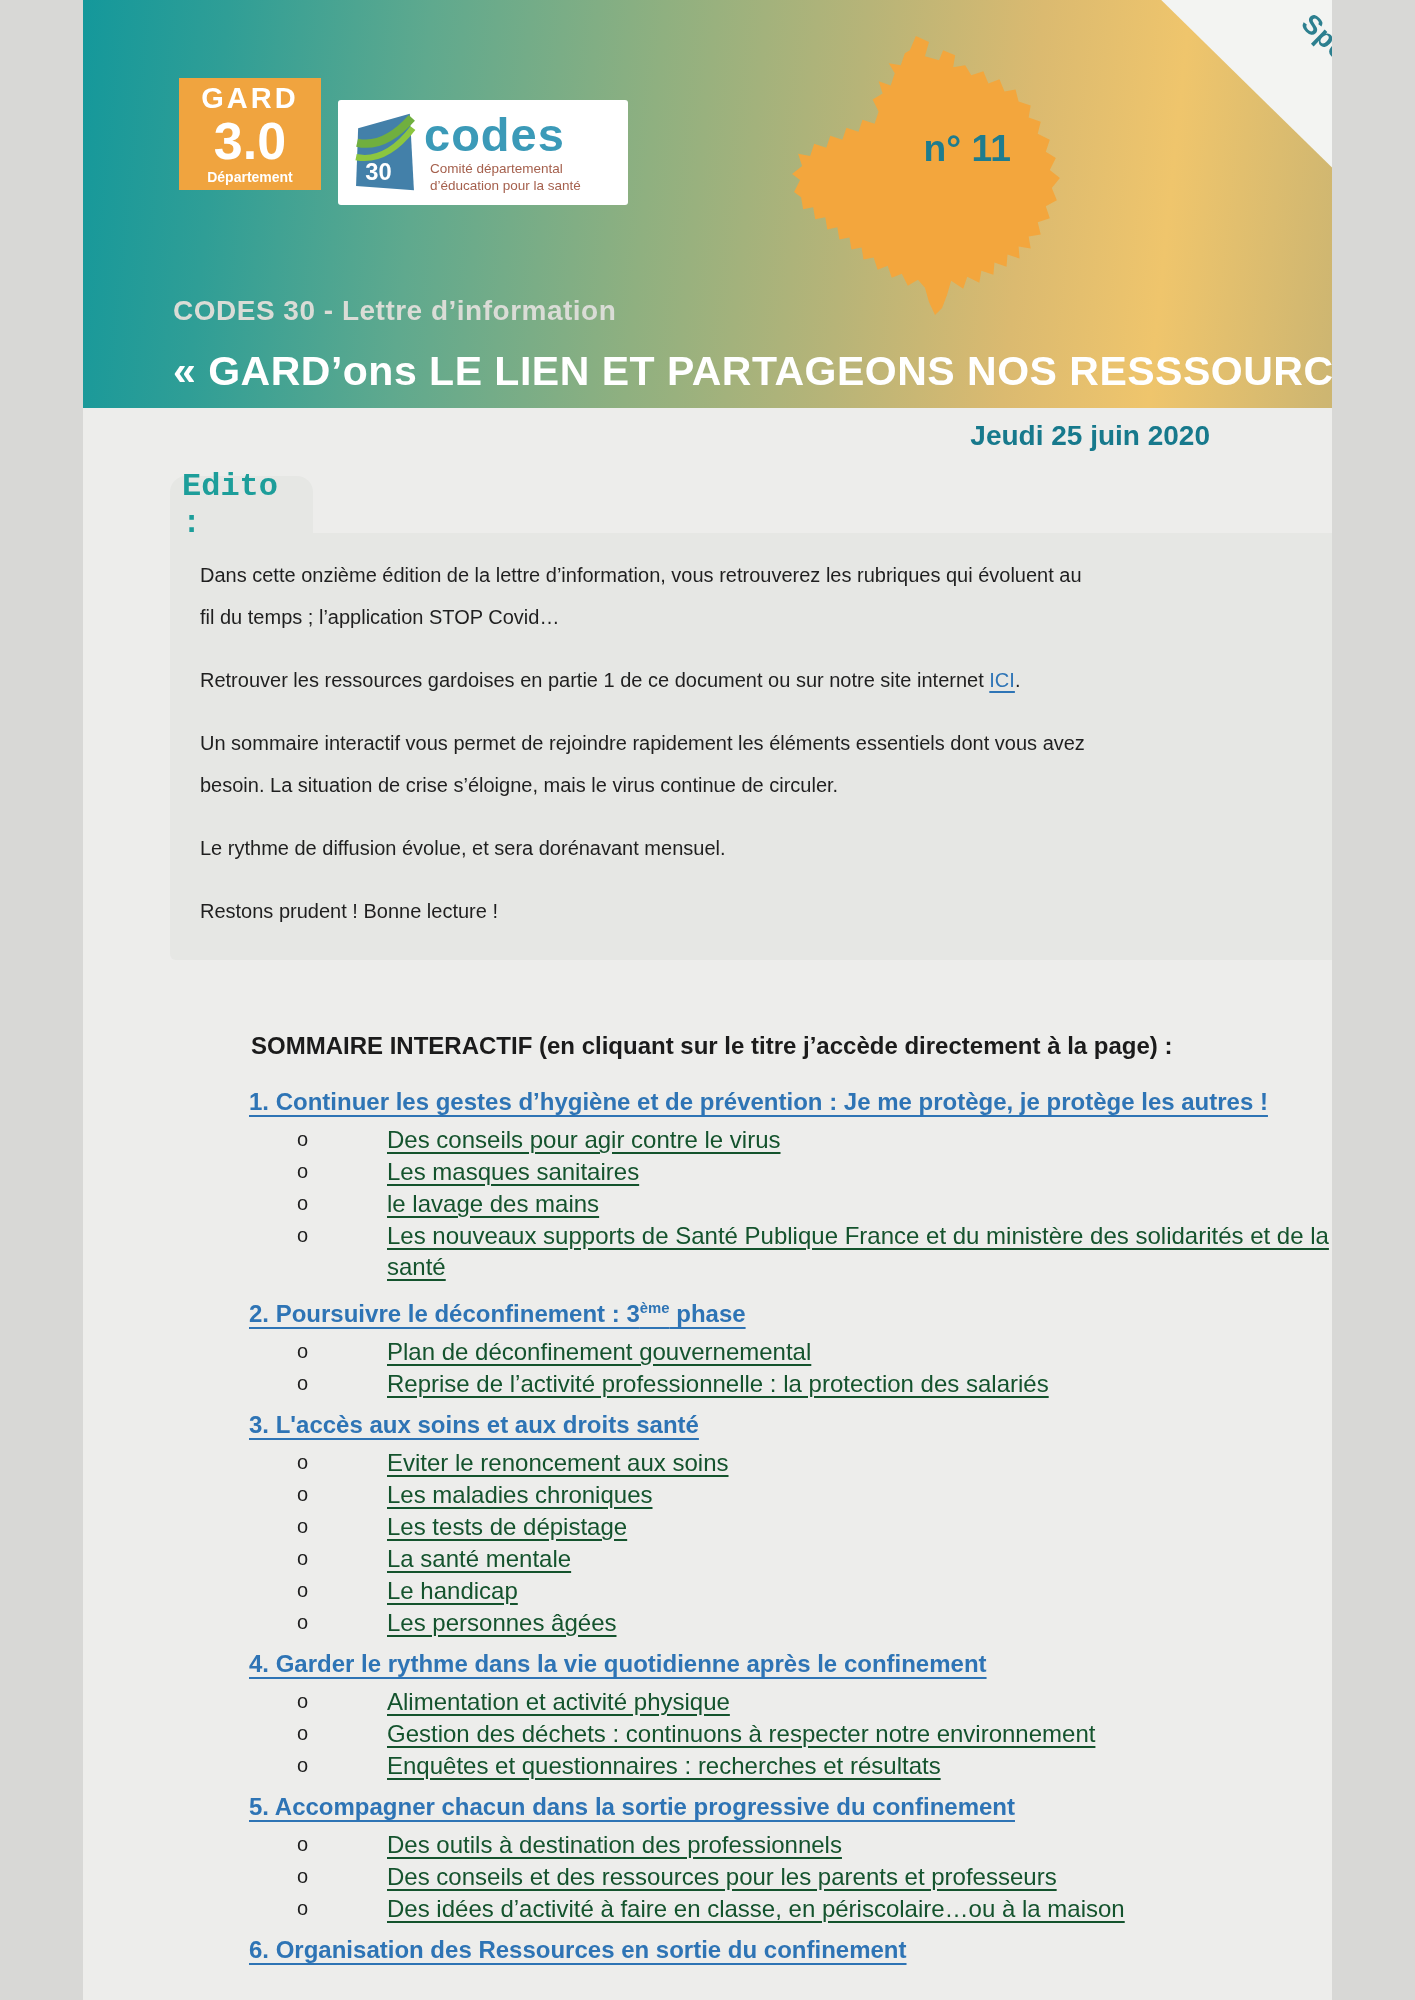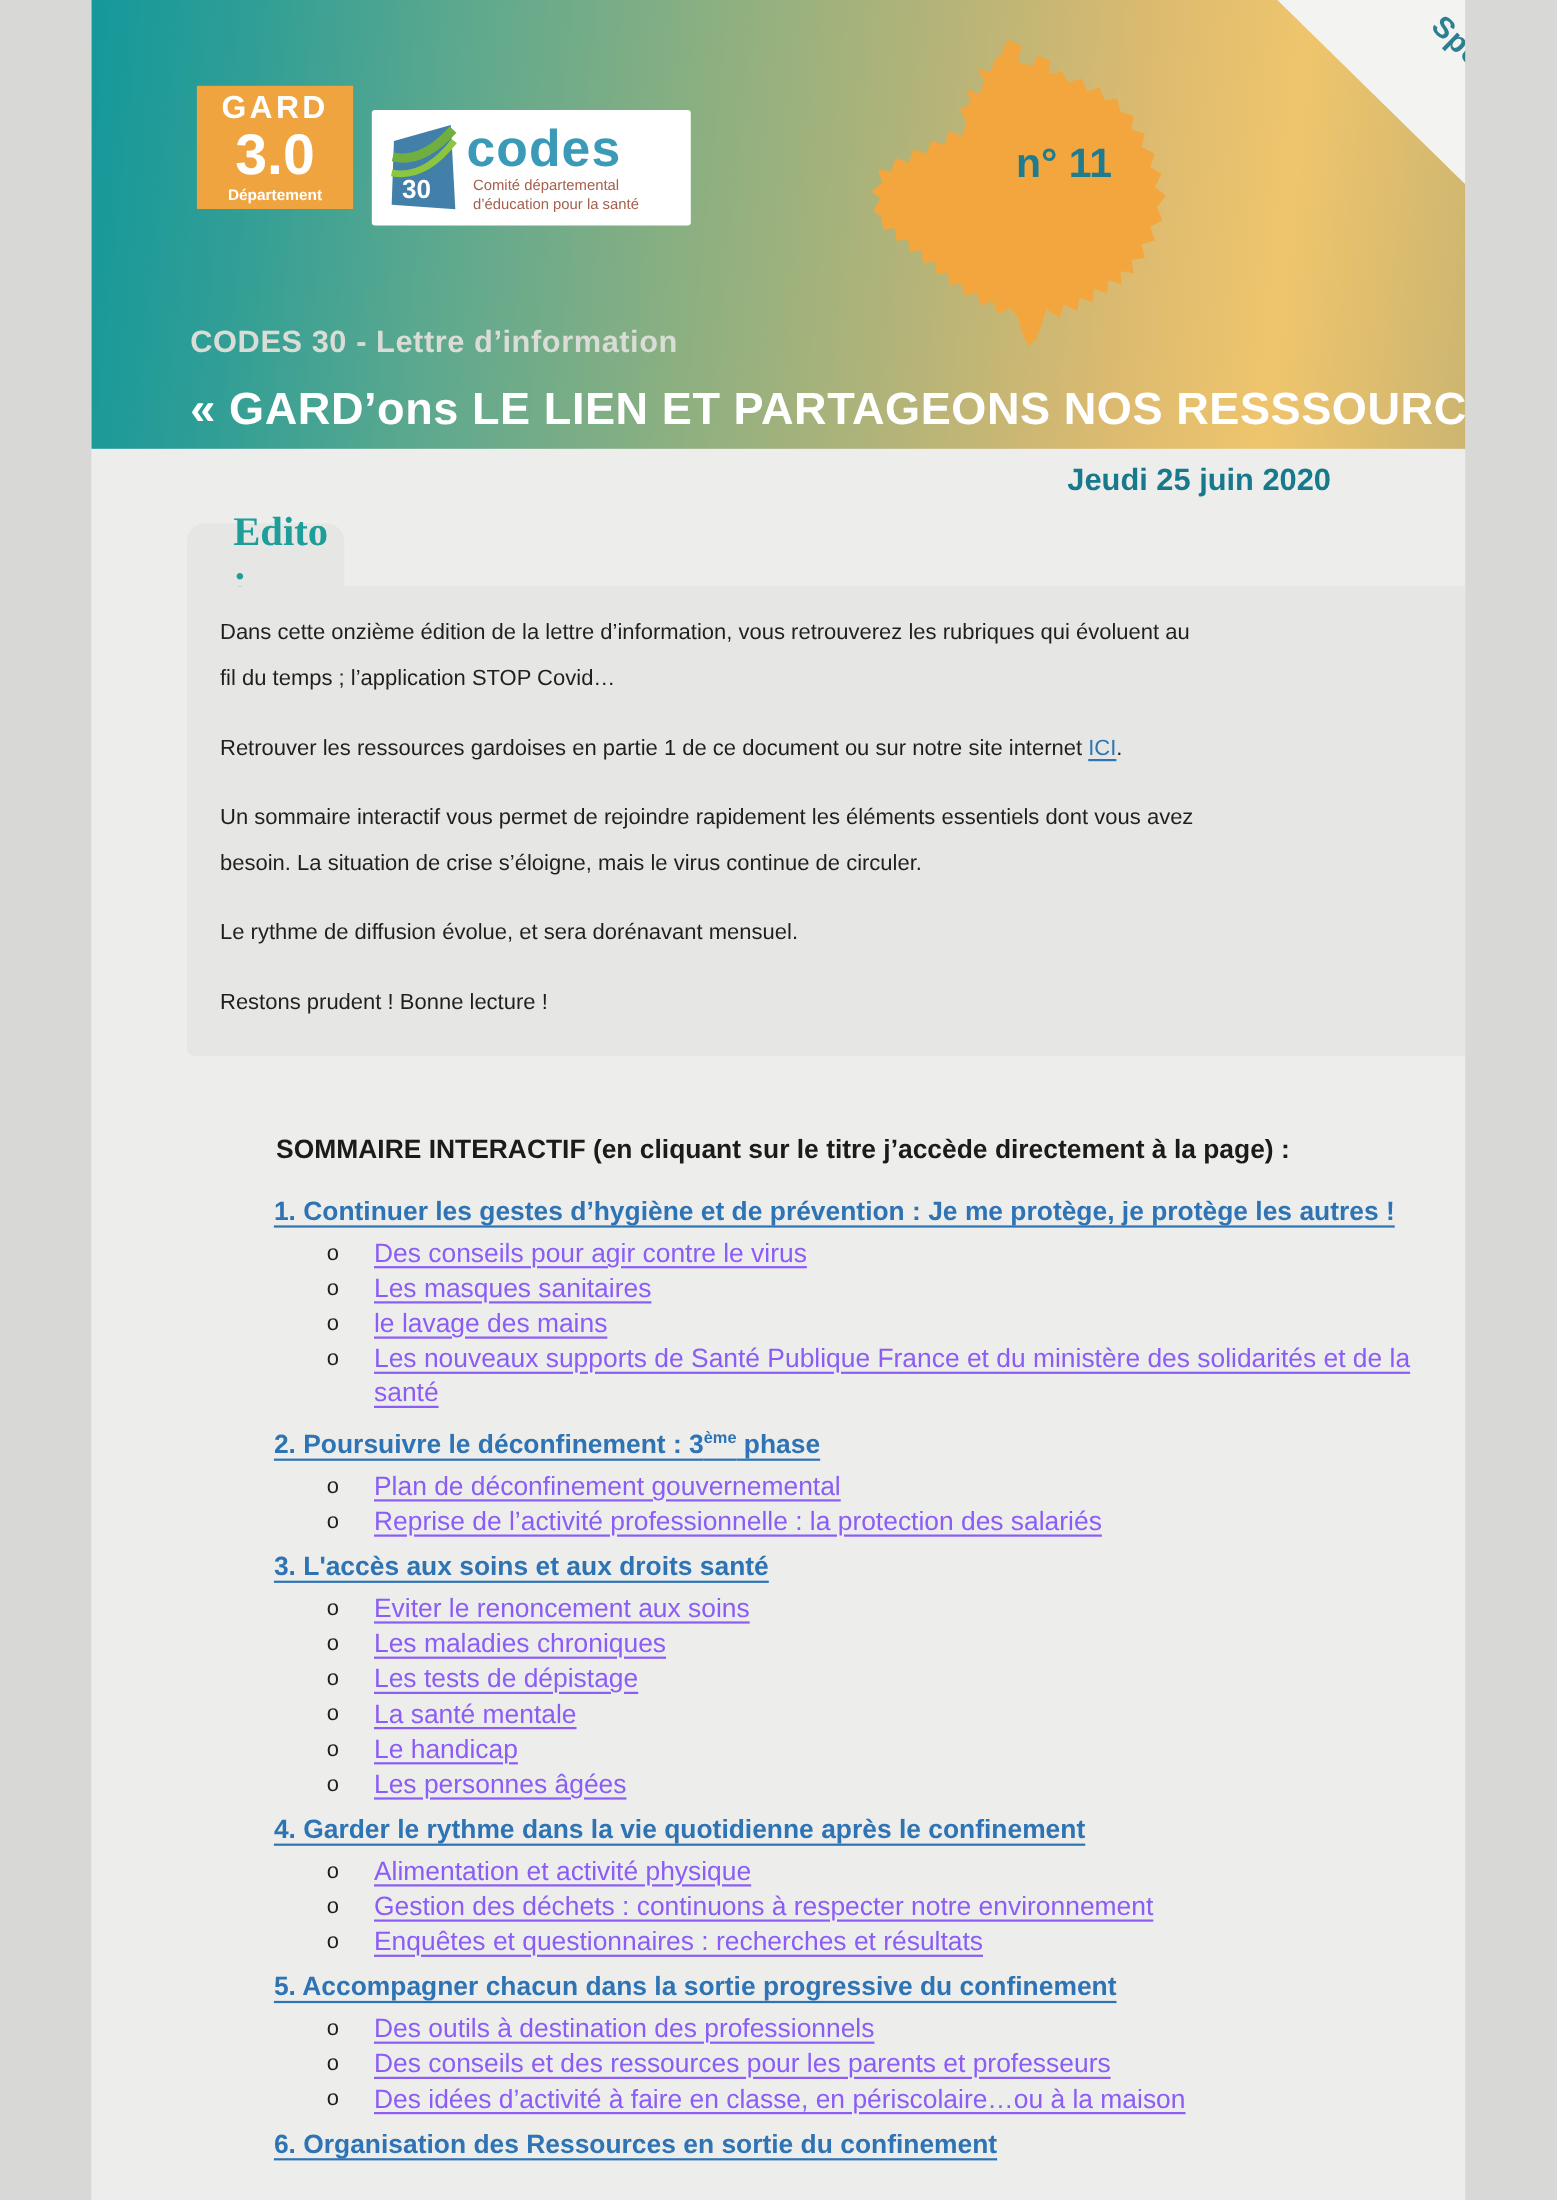--- a/index.html
+++ b/index.html
@@ -55,22 +55,22 @@
     position:absolute;top:420px;right:122px;
     font-size:28px;font-weight:bold;color:#17798C;
   }
   
   .edito-tab{
     position:absolute;left:87px;top:476px;width:143px;height:58px;
     background:#E6E7E4;border-radius:16px 16px 0 0;
     display:flex;align-items:center;
   }
   .edito-label{
-    margin-left:42px;font-family:Liberation Serif, serif;font-weight:bold;
-    font-size:37px;color:#1D9E9A;
+    margin-left:12px;font-family:Liberation Mono, monospace;font-weight:bold;
+    font-size:32px;color:#1D9E9A;
   }
   .edito-box{
     position:absolute;left:87px;top:533px;width:1243px;height:427px;
     background:#E6E7E4;border-radius:0 16px 6px 6px;
     box-sizing:border-box;padding:21px 10px 0 30px;
   }
   .edito-para{white-space:pre;font-size:20px;line-height:42px;margin:0 0 21px 0;color:#1f1f1f;}
   .inline-link{color:#2E75B6;text-decoration:underline;text-underline-offset:4px;cursor:pointer;}
   
   .sommaire{position:absolute;left:0;top:1014px;width:1415px;}
@@ -78,23 +78,24 @@
   .som-title{
     display:block;width:max-content;margin:10px 0 6px 166px;
     font-size:24px;line-height:32px;font-weight:bold;color:#2E74B5;
     text-decoration:underline;text-decoration-thickness:2px;text-underline-offset:5px;
     cursor:pointer;
   }
   .som-title sup{font-size:62%;}
   .som-item{display:flex;padding-left:214px;font-size:24px;line-height:31px;margin-bottom:1px;}
   .som-item .bullet{flex:none;width:43px;font-size:20px;color:#1e1e1e;}
   .som-item .txt{
-    white-space:pre;color:#8b5cf6;
+    white-space:pre;color:#14532d;
     text-decoration:underline;text-decoration-thickness:2px;text-underline-offset:4px;
     cursor:pointer;
+    margin-left:47px;
   }
 </style>
 </head>
 <body>
 
 <div class="page">
 
   <div class="header">
 
     <div class="gard-logo">

